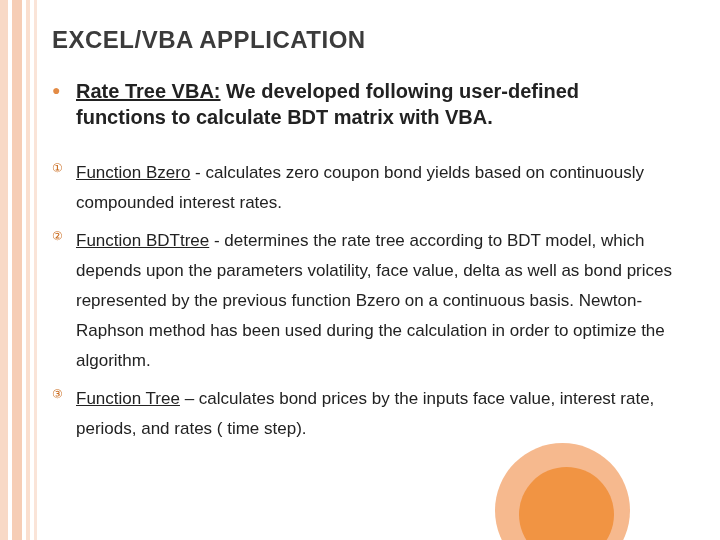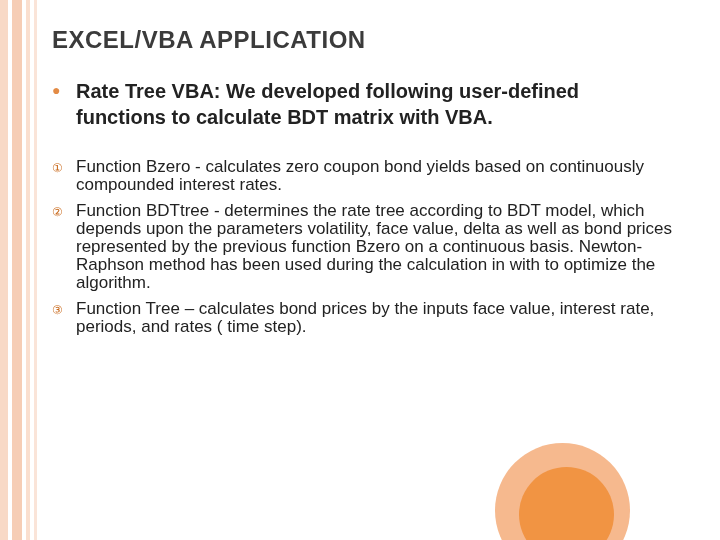--- a/index.html
+++ b/index.html
@@ -81,23 +81,23 @@
     font-size: 12px;
     color: #c96a1d;
     line-height: 20px;
   }
   .txt.main {
     font-size: 20px;
     line-height: 26px;
   }
   .txt.sub {
     font-size: 17px;
-    line-height: 18px;
+    line-height: 30px;
   }
-  .lead { }
+  .lead { text-decoration: underline; }
   .strong { font-weight: bold; }
 </style>
 </head>
 <body>
 
 <div class="slide">
 
   <div class="stripe s1"></div>
   <div class="stripe s2"></div>
   <div class="stripe s3"></div>
@@ -122,21 +122,21 @@
     <div class="row tight">
       <div class="bullet num">①</div>
       <div class="txt sub">
         <span class="lead">Function Bzero</span><span> - calculates zero coupon bond yields based on continuously compounded interest rates.</span>
       </div>
     </div>
 
     <div class="row tight">
       <div class="bullet num">②</div>
       <div class="txt sub">
-        <span class="lead">Function BDTtree</span><span> - determines the rate tree according to BDT model, which depends upon the parameters volatility, face value, delta as well as bond prices represented by the previous function Bzero on a continuous basis. Newton-Raphson method has been used during the calculation in with to optimize the algorithm.</span>
+        <span class="lead">Function BDTtree</span><span> - determines the rate tree according to BDT model, which depends upon the parameters volatility, face value, delta as well as bond prices represented by the previous function Bzero on a continuous basis. Newton-Raphson method has been used during the calculation in order to optimize the algorithm.</span>
       </div>
     </div>
 
     <div class="row tight">
       <div class="bullet num">③</div>
       <div class="txt sub">
         <span class="lead">Function Tree</span><span> – calculates bond prices by the inputs face value, interest rate, periods, and rates ( time step).</span>
       </div>
     </div>
 

